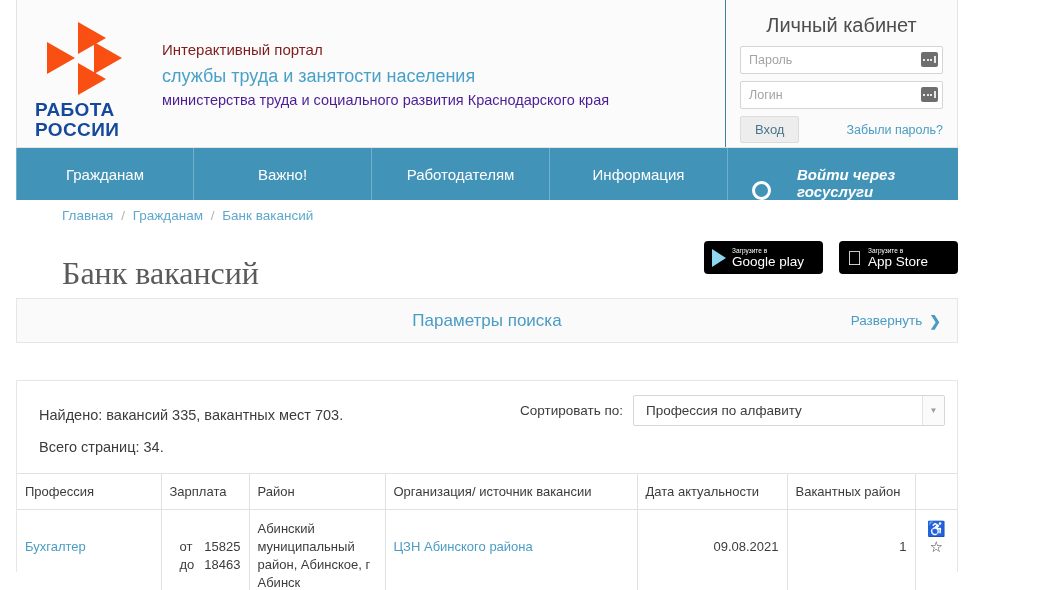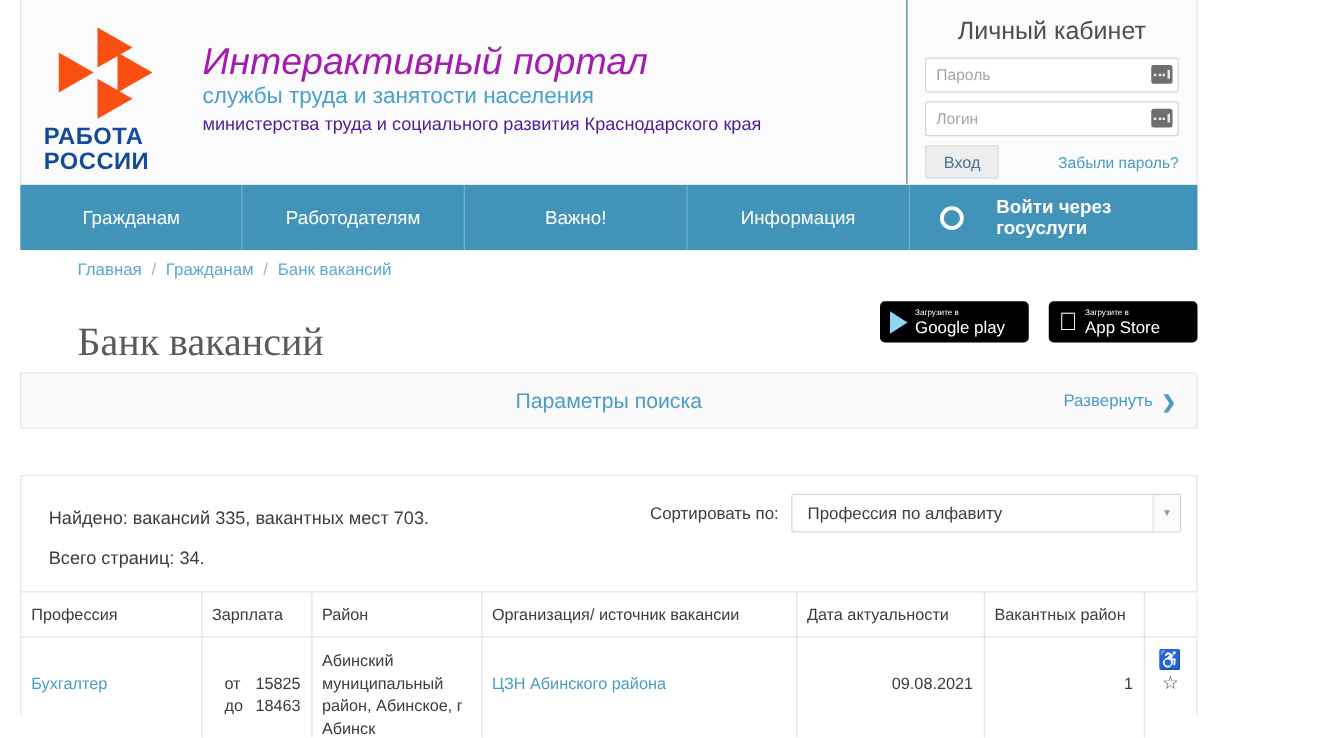--- a/index.html
+++ b/index.html
@@ -35,21 +35,21 @@
   .tri-t { left: 31px; top: 0px; }
   .tri-l { left: 0px; top: 20px; }
   .tri-m { left: 47px; top: 20px; }
   .tri-b { left: 31px; top: 41px; }
   .logo-text {
     color: #14499b; font-weight: bold; font-size: 19px; line-height: 20px;
     letter-spacing: 0.4px;
   }
 
   .titles { padding-left: 12px; padding-top: 18px; }
-  .t1 { color: #a21caf; font-size: 30px; line-height: 28px; font-weight: normal; font-style: italic; }
+  .t1 { color: #7f1d1d; font-size: 15px; line-height: 28px; font-weight: normal; }
   .t2 { color: #49a0c8; font-size: 18px; line-height: 25px; }
   .t3 { color: #4c1d95; font-size: 14.5px; line-height: 22px; }
 
   
   .login-panel {
     width: 232px; flex: 0 0 232px;
     border-left: 1px solid #3f7fa0;
     padding: 8px 14px 0 14px;
     background: #fbfbfb;
   }
@@ -87,22 +87,22 @@
     position: absolute; left: 16px; top: 148px; width: 942px; height: 52px;
     background: #4293b8; display: flex;
   }
   .nav-item {
     flex: 0 0 178px; display: flex; align-items: center; justify-content: center;
     color: #ffffff; font-size: 15px; cursor: pointer;
     border-right: 1px solid #70b0cc;
   }
   .nav-item:first-child { border-left: 1px solid #70b0cc; }
   .nav-gos {
-    flex: 1; display: flex; align-items: center; padding-left: 24px; gap: 26px;
-    color: #fff; font-size: 15px; font-weight: bold; cursor: pointer;
+    flex: 1; display: flex; align-items: flex-end; padding-left: 24px; gap: 26px;
+    color: #fff; font-size: 15px; font-weight: bold; cursor: pointer; font-style: italic;
   }
   .ring {
     width: 19px; height: 19px; border: 3px solid #ffffff; border-radius: 50%;
     flex: 0 0 19px;
   }
 
   
   .breadcrumb {
     position: absolute; left: 62px; top: 208px;
     font-size: 13.5px; color: #8fa3ad;
@@ -249,22 +249,22 @@
 
       <div class="login-row">
         <button class="btn-login">Вход</button>
         <a class="link-forgot">Забыли пароль?</a>
       </div>
     </div>
   </div>
 
   <div class="nav">
     <div class="nav-item">Гражданам</div>
+    <div class="nav-item">Важно!</div>
     <div class="nav-item">Работодателям</div>
-    <div class="nav-item">Важно!</div>
     <div class="nav-item">Информация</div>
     <div class="nav-gos">
       <span class="ring"></span>
       <span>Войти через госуслуги</span>
     </div>
   </div>
 
   <div class="breadcrumb">
     <a>Главная</a>
     <span class="sep">/</span>

